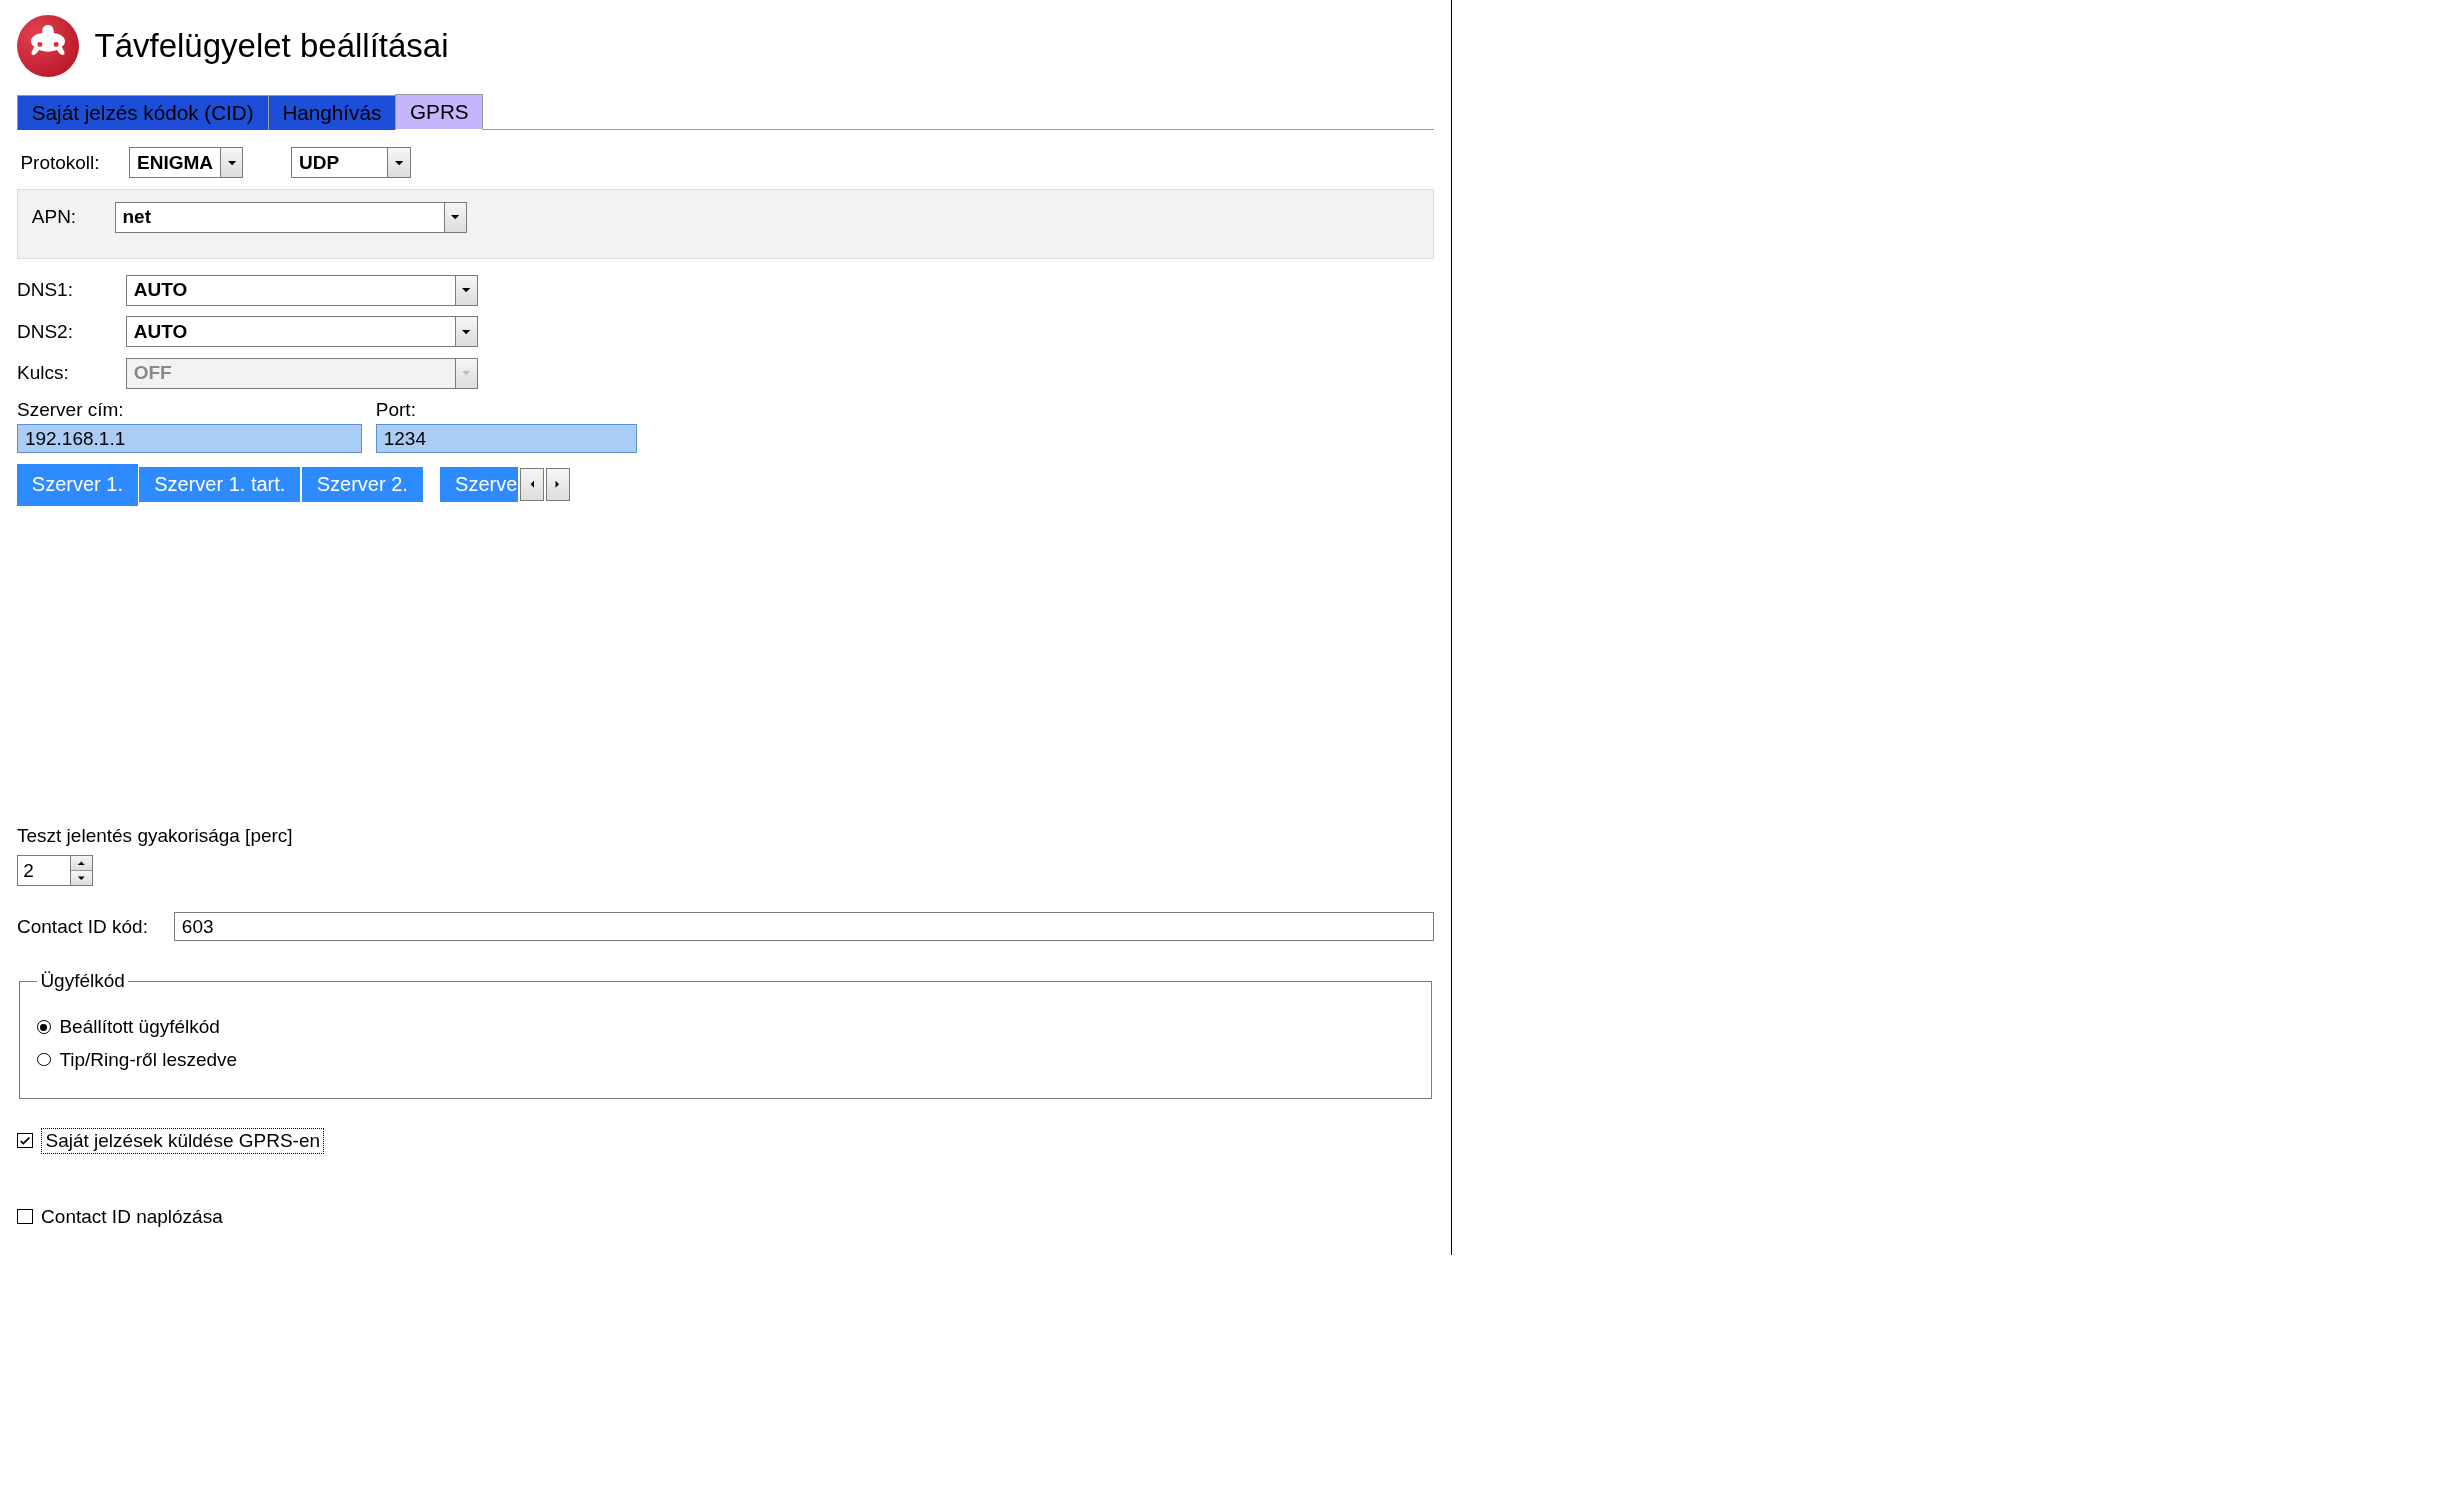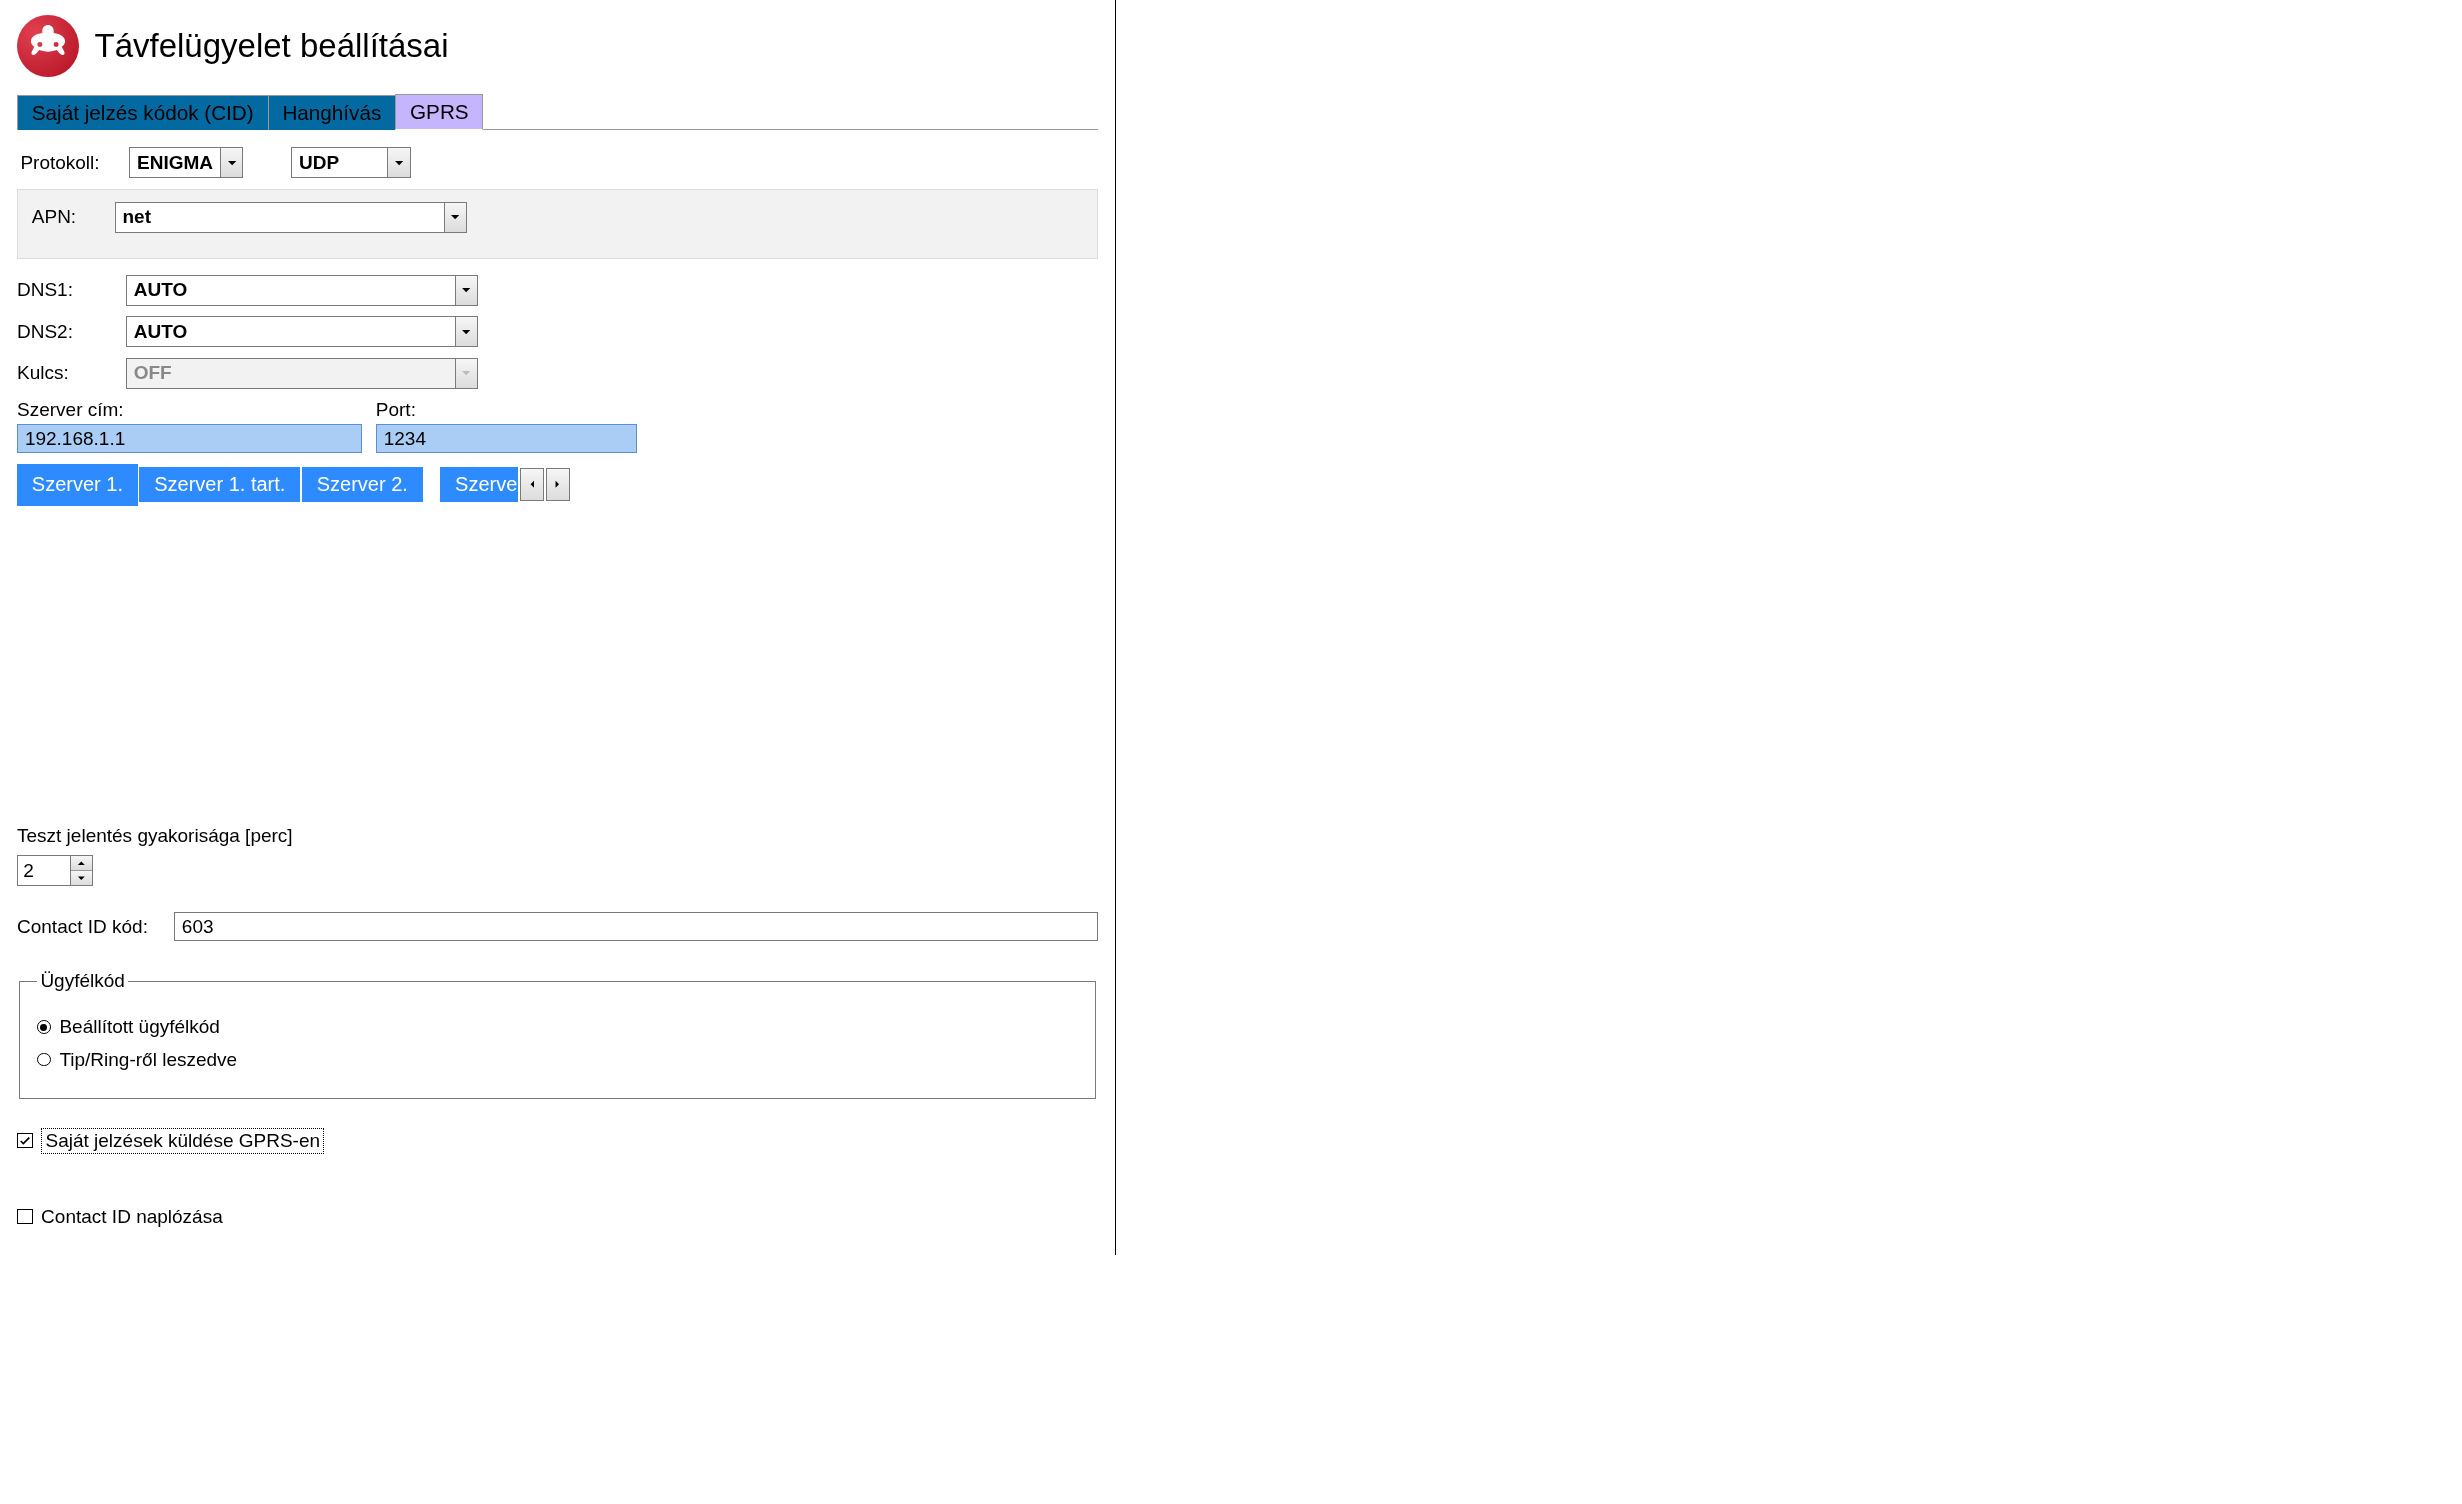--- a/index.html
+++ b/index.html
@@ -7,21 +7,21 @@
     margin: 0;
     padding: 0;
     font-family: "Segoe UI", Tahoma, sans-serif;
     font-size: 19px;
     background: #fff;
     color: #000;
   }
   .window {
     border-right: 1.7px solid #000;
     padding: 8.6px 17px 17px 17px;
-    width: 1116px;
+    width: 1452px;
   }
   .header {
     display: flex;
     align-items: center;
     gap: 15.5px;
     padding: 6.9px 0 15.5px 0;
   }
   .app-icon {
     width: 62px;
     height: 62px;
@@ -43,21 +43,21 @@
   
   .tab-strip {
     display: flex;
     align-items: flex-end;
     border-bottom: 0.9px solid #999;
   }
   .tab {
     padding: 5.2px 13.8px;
     border: 0.9px solid #999;
     border-bottom: none;
-    background: #0369a1;
+    background: #1d4ed8;
     margin-right: -0.9px;
     position: relative;
     top: 0.9px;
     cursor: pointer;
     font-size: 20.7px;
   }
   .tab.active {
     background: #c4b5fd;
     border-bottom: 0.9px solid #fff;
     z-index: 2;

